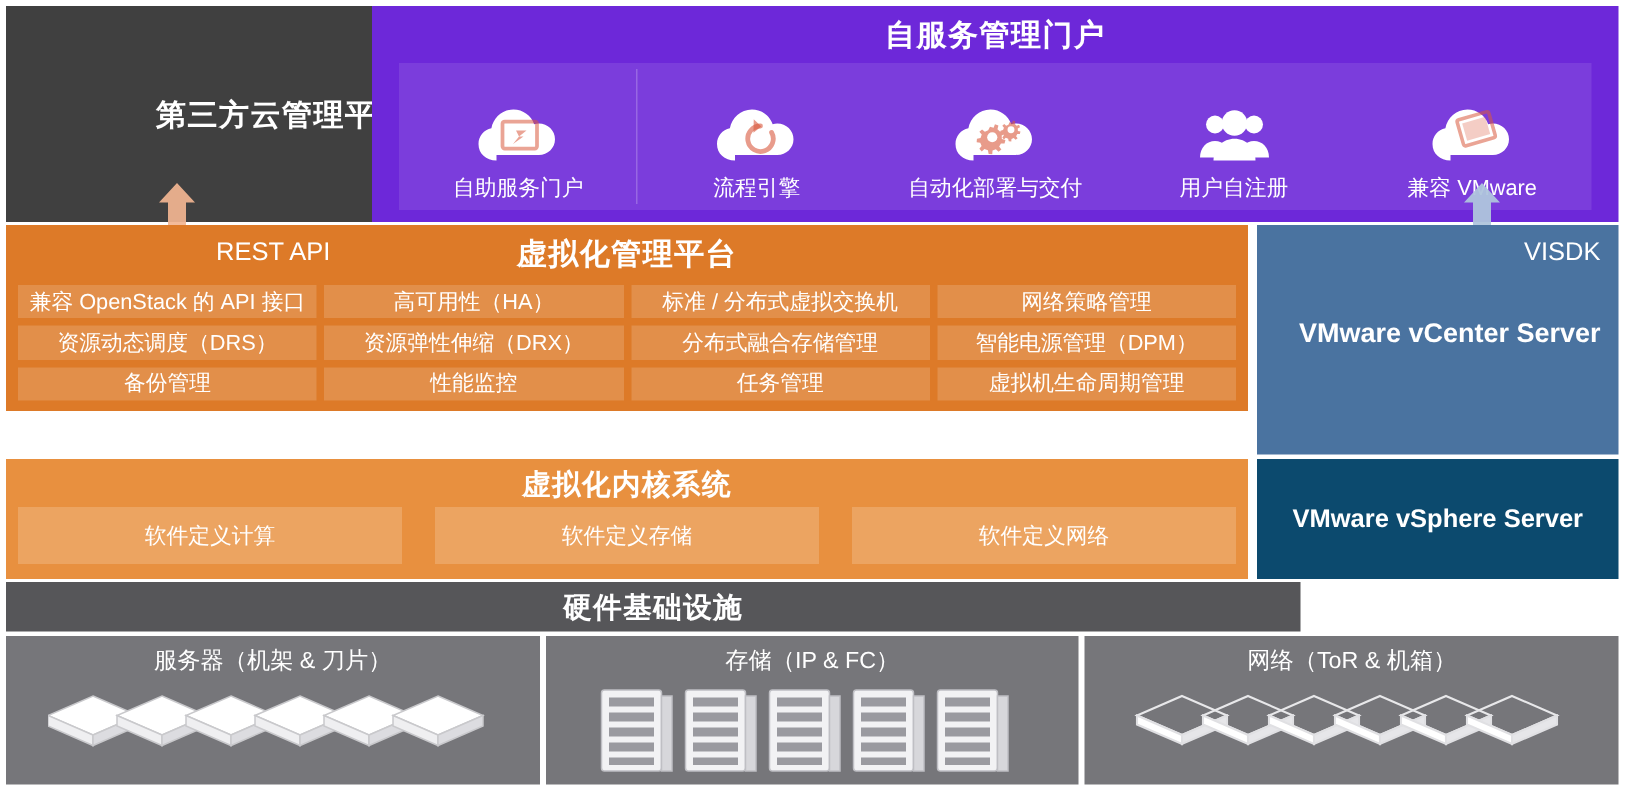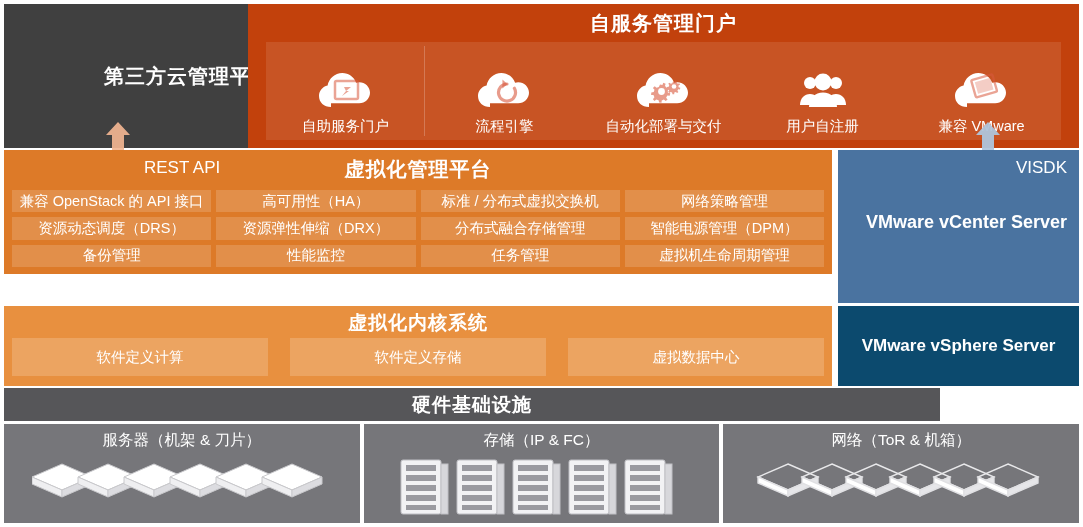--- a/index.html
+++ b/index.html
@@ -22,21 +22,21 @@
     position: absolute; left: 0; top: 0; width: 268px; height: 144px;
     background: #404040;
     display: flex; align-items: center; justify-content: flex-end;
   }
   .green-panel .gp-title {
     color: #ffffff; font-size: 20px; font-weight: bold; letter-spacing: 1px;
   }
 
   .portal-panel {
     position: absolute; left: 244px; top: 0; width: 831px; height: 144px;
-    background: #c2410c;
+    background: #6d28d9;
   }
   .portal-title {
     position: absolute; left: 0; right: 0; top: 6px;
     text-align: center; color: #ffffff; font-size: 20px; font-weight: bold;
     letter-spacing: 1px;
   }
   .portal-tiles {
     position: absolute; left: 18px; top: 38px; right: 18px; height: 98px;
     background: rgba(255,255,255,0.10);
     display: flex; align-items: stretch;
@@ -130,21 +130,21 @@
 
   
   .dbl-arrow { position: absolute; width: 26px; height: 54px; }
   .dbl-arrow svg { display: block; }
   #arrow-green-orange { left: 105px; top: 122px; }
   #arrow-red-blue { left: 975px; top: 122px; }
 
   
   .hw-band { position: absolute; left: 4px; top: 388px; width: 1075px; height: 135px; }
   .hw-header {
-    position: absolute; left: 0; top: 0; width: 936px; height: 33px;
+    position: absolute; left: 0; top: 0; width: 863px; height: 33px;
     background: #565659;
     display: flex; align-items: center; justify-content: center;
   }
   .hw-header .t { color: #ffffff; font-size: 19px; font-weight: bold; letter-spacing: 1px; }
   .hw-cols {
     position: absolute; left: 0; top: 36px; width: 1075px; height: 99px;
     display: flex; gap: 4px;
   }
   .hw-col {
     flex: 1 1 0; background: #76767A;
@@ -273,21 +273,21 @@
         <div class="cell">任务管理</div>
         <div class="cell">虚拟机生命周期管理</div>
       </div>
     </div>
 
     <div class="kernel-panel">
       <div class="kernel-title">虚拟化内核系统</div>
       <div class="kernel-grid">
         <div class="kcell">软件定义计算</div>
         <div class="kcell">软件定义存储</div>
-        <div class="kcell">虚拟数据中心</div>
+        <div class="kcell">软件定义网络</div>
       </div>
     </div>
 
     <div class="vcenter-panel">
       <div class="visdk">VISDK</div>
       <div class="vcenter-label">VMware vCenter Server</div>
     </div>
 
     <div class="vsphere-panel">
       <div class="ln">VMware vSphere Server</div>

